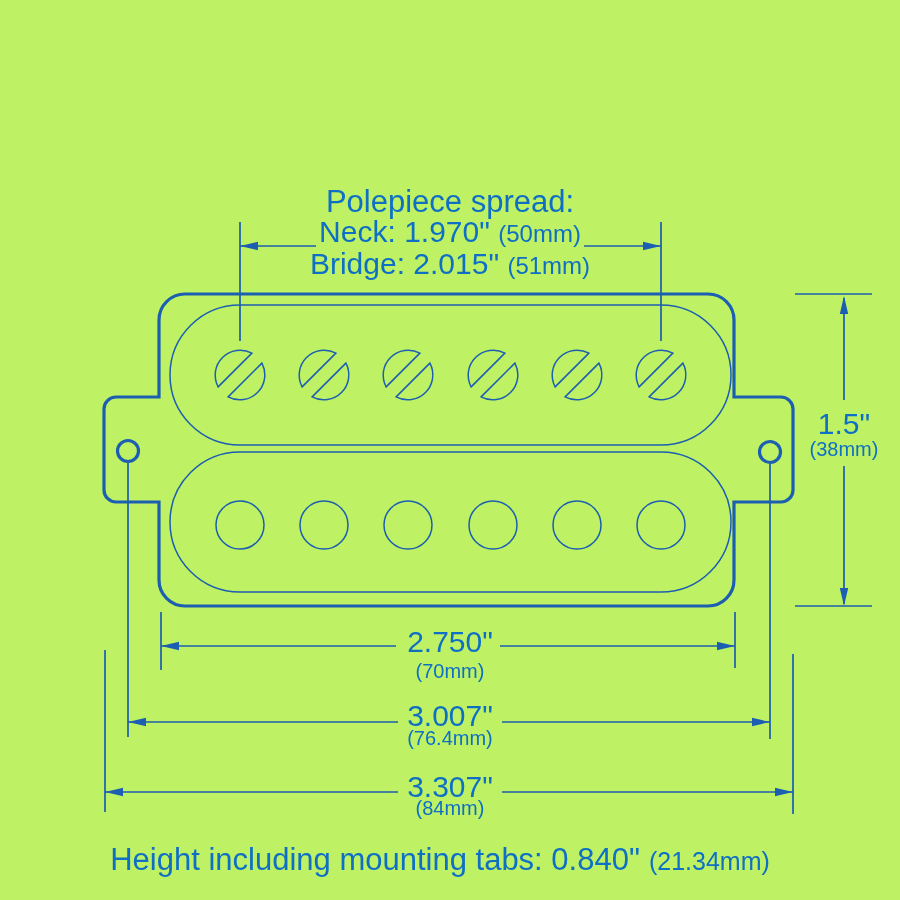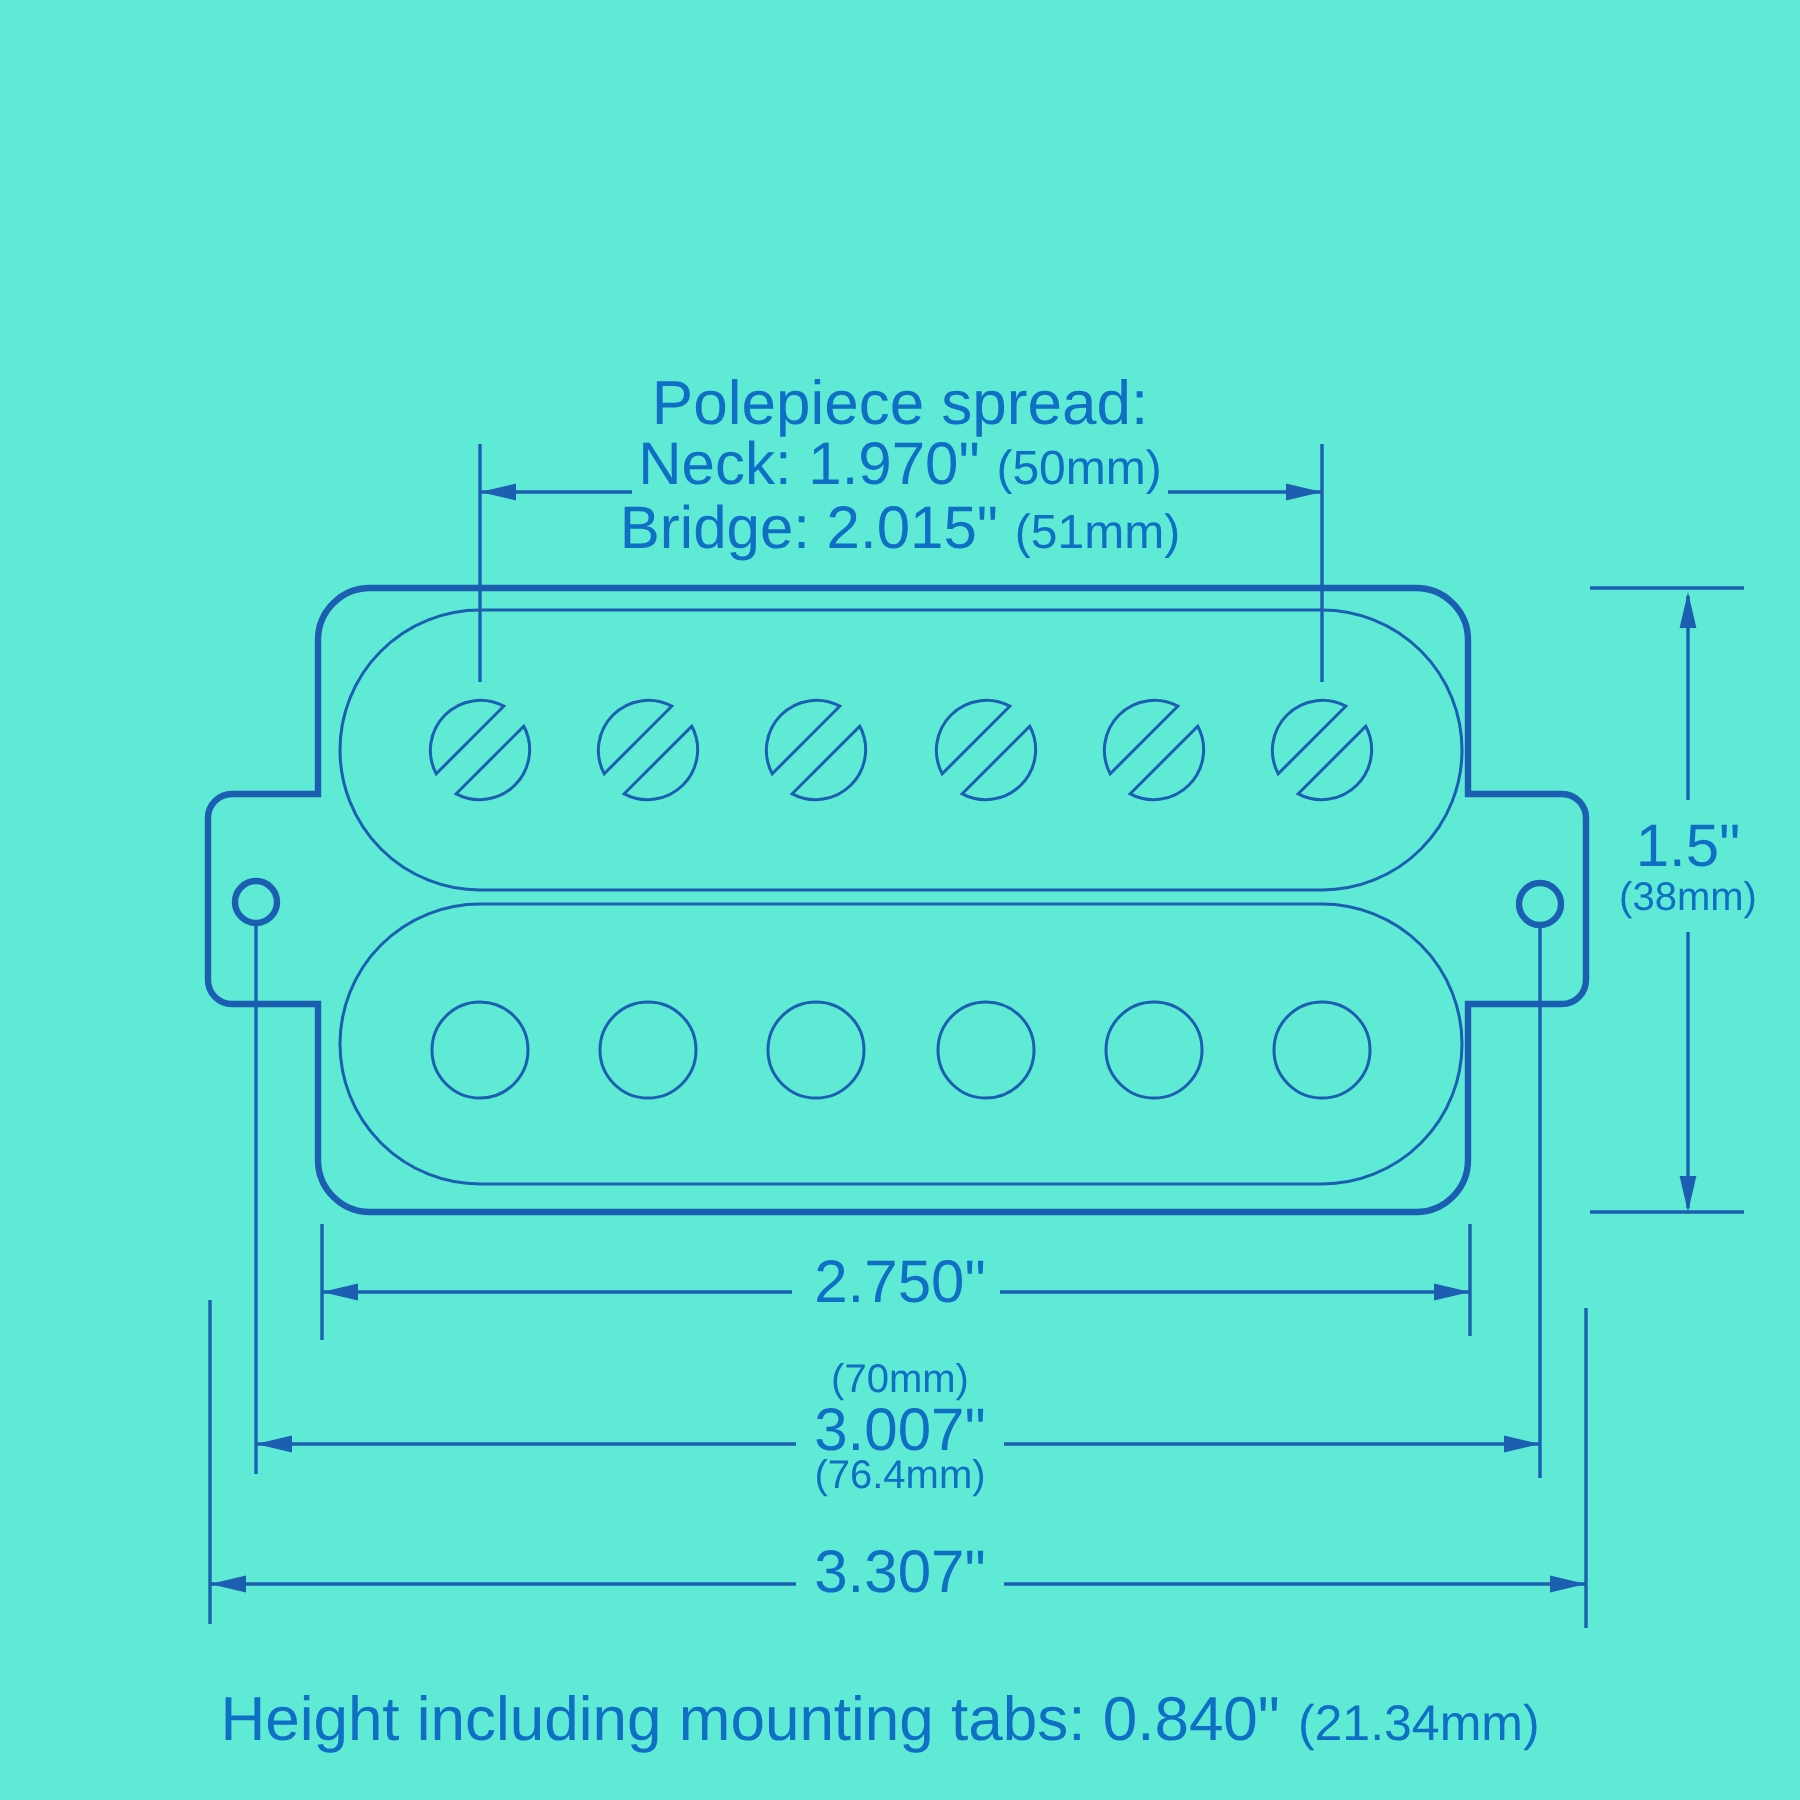--- a/index.html
+++ b/index.html
@@ -1,17 +1,17 @@
 <!DOCTYPE html>
 <html style="--line-color: #1c5eb1; --text-color: #0e6fc5;"><head>
 <meta charset="utf-8">
 <style>
   html,body{margin:0;padding:0;background:#ffffff;}
   .canvas{
-    position:relative;width:900px;height:900px;background:#5eead4;overflow:hidden;
+    position:relative;width:900px;height:900px;background:#bef264;overflow:hidden;
     font-family:"Liberation Sans","DejaVu Sans",sans-serif;
     color:var(--text-color,#0e6fc5);
   }
   svg{position:absolute;left:0;top:0;}
   svg *{fill:none;stroke:var(--line-color,#1c5eb1);}
   .thick{stroke-width:3.2px;}
   .thin{stroke-width:1.5px;}
   .dim{stroke-width:1.7px;}
   .arrow{fill:var(--line-color,#1c5eb1);stroke:none;}
   .txt{position:absolute;left:0;width:900px;text-align:center;line-height:1;white-space:nowrap;}
@@ -126,24 +126,25 @@
   <div class="titleblock">
     <div class="tline"><span class="first">Polepiece spread:</span></div>
     <div class="tline"><span>Neck: 1.970"</span> <span class="small">(50mm)</span></div>
     <div class="tline"><span>Bridge: 2.015"</span> <span class="small">(51mm)</span></div>
   </div>
 
   <div class="vdim big" style="top:409px">1.5"</div>
   <div class="vdim small" style="top:439px">(38mm)</div>
 
   <div class="txt big" style="top:627px">2.750"</div>
-  <div class="txt small" style="top:680px">(70mm)</div>
+  <div class="txt small" style="top:661px">(70mm)</div>
 
   <div class="txt big" style="top:701px">3.007"</div>
   <div class="txt small" style="top:728px">(76.4mm)</div>
 
   <div class="txt big" style="top:772px">3.307"</div>
+  <div class="txt small" style="top:798px">(84mm)</div>
 
   <div class="caption">
     <span class="main">Height including mounting tabs: 0.840"</span><span class="small">(21.34mm)</span>
   </div>
 
 </div>
 
 </body></html>

